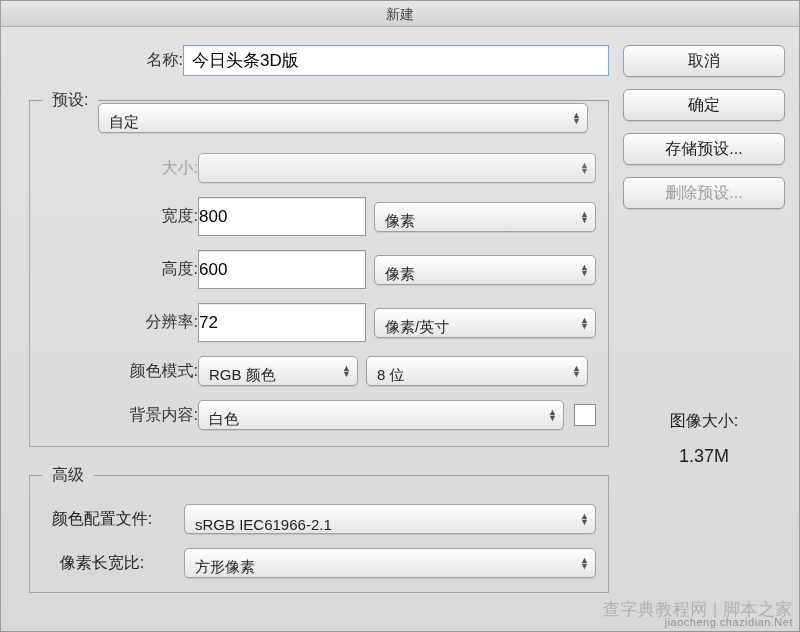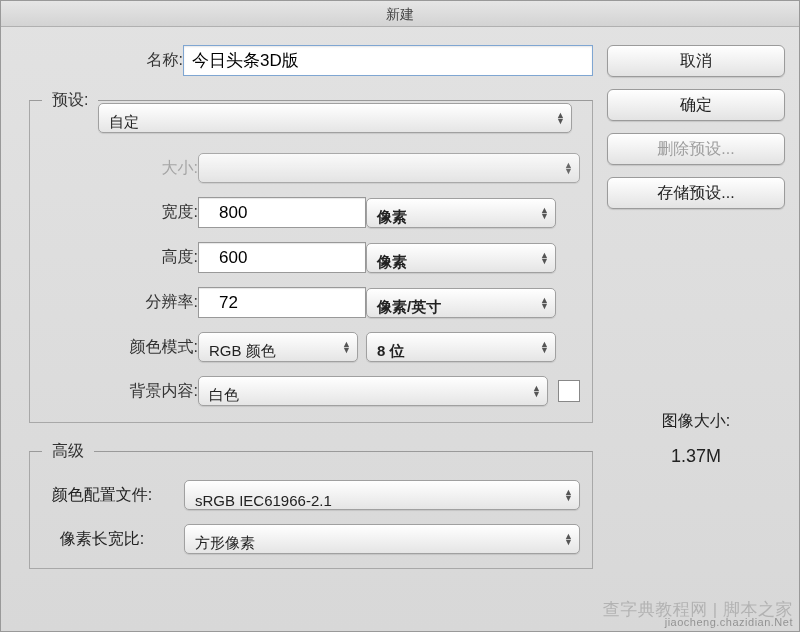--- a/index.html
+++ b/index.html
@@ -44,27 +44,27 @@
       flex: 1;
       height: 31px;
       border: 1px solid #7fa6d2;
       background: #fff;
       padding: 2px 8px;
       font-size: 17px;
       box-shadow: inset 0 1px 2px rgba(0,0,0,.1);
     }
     .num-input {
       width: 168px;
-      height: 31px;
+      height: 39px;
       border: 1px solid #999;
       background: #fff;
-      padding: 2px 20px;
+      padding: 2px 0;
       font-size: 17px;
       box-shadow: inset 0 1px 1px rgba(0,0,0,.1);
-      margin-right: 0;
+      margin-right: 8px;
     }
     .select {
       height: 30px;
       background: linear-gradient(#ffffff, #e5e5e5);
       border: 1px solid #a0a0a0;
       border-radius: 5px;
       padding: 0 24px 0 10px;
       font-size: 15px;
       box-shadow: 0 1px 1px rgba(0,0,0,.1);
       position: relative;
@@ -78,21 +78,21 @@
       right: 6px;
       top: 50%;
       transform: translateY(-50%);
       font-size: 9px;
       color: #555;
       line-height: 6px;
       text-align: center;
     }
     .select .arrows::before { content: "▲"; display: block; }
     .select .arrows::after { content: "▼"; display: block; }
-    .select.unit { width: 190px; font-weight: bold; }
+    .select.unit { width: 222px; }
     .swatch {
       width: 22px; height: 22px;
       background: #fff;
       border: 1px solid #888;
       margin-left: 10px;
     }
     fieldset {
       border: 1px solid #a8a8a8;
       border-top-color: #9a9a9a;
       padding: 18px 12px 10px 0;
@@ -230,22 +230,22 @@
             <span class="value">方形像素</span>
             <span class="arrows"></span>
           </div>
         </div>
       </fieldset>
     </div>
 
     <div class="side">
       <button class="btn">取消</button>
       <button class="btn">确定</button>
+      <button class="btn">存储预设...</button>
       <button class="btn disabled">删除预设...</button>
-      <button class="btn">存储预设...</button>
 
       <div class="size-info">
         <div>图像大小:</div>
         <div class="val">1.37M</div>
       </div>
     </div>
   </div>
 
   <div class="watermark">
     <div class="wm2">查字典教程网 | 脚本之家</div>

